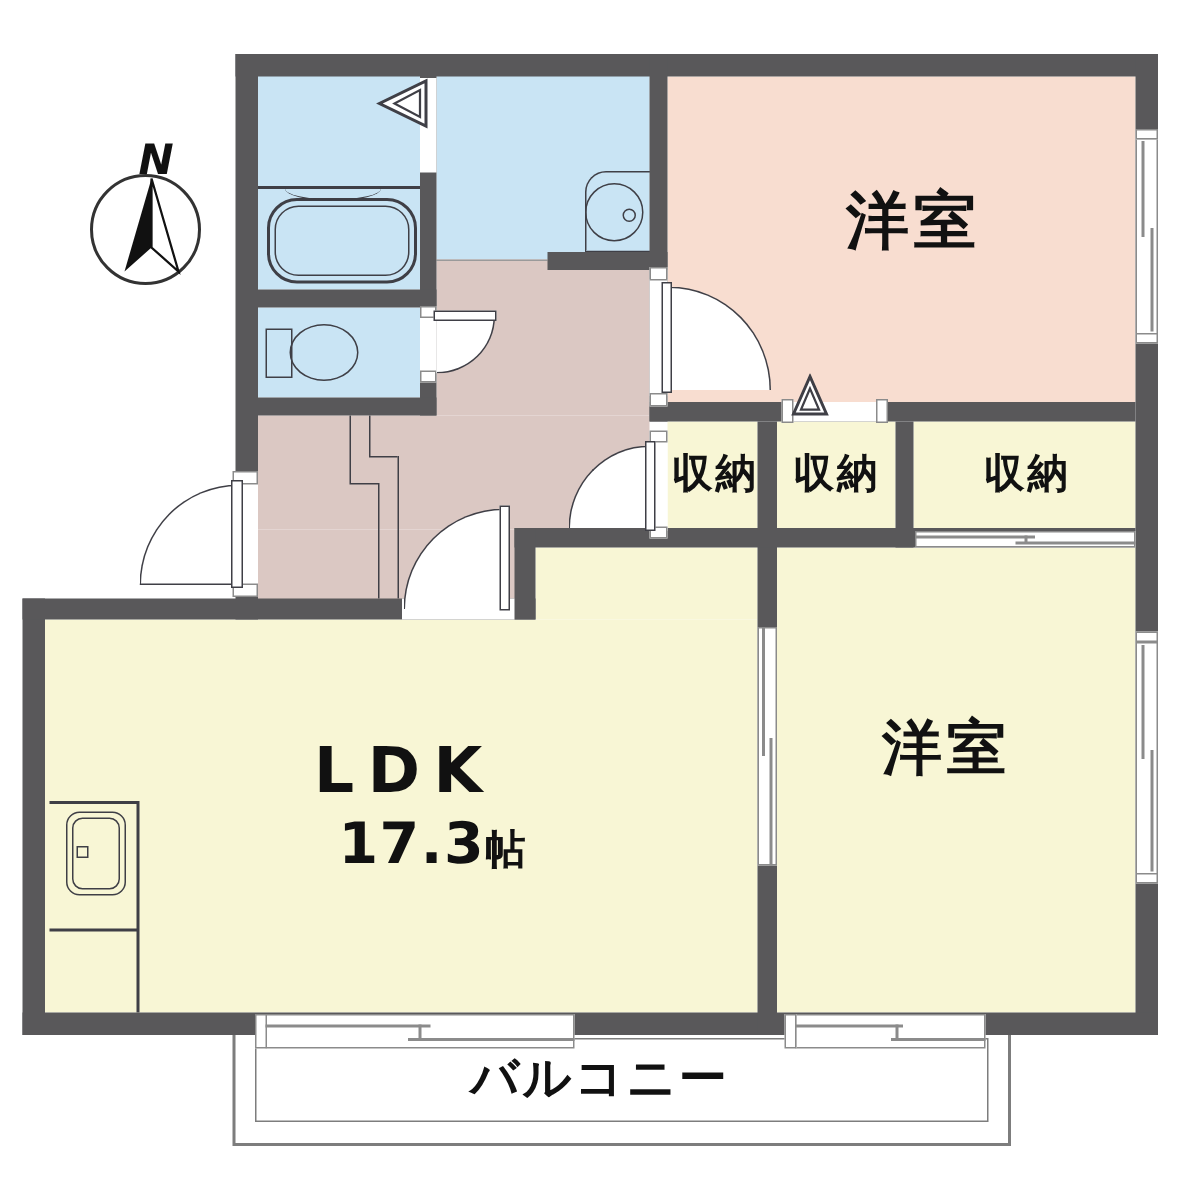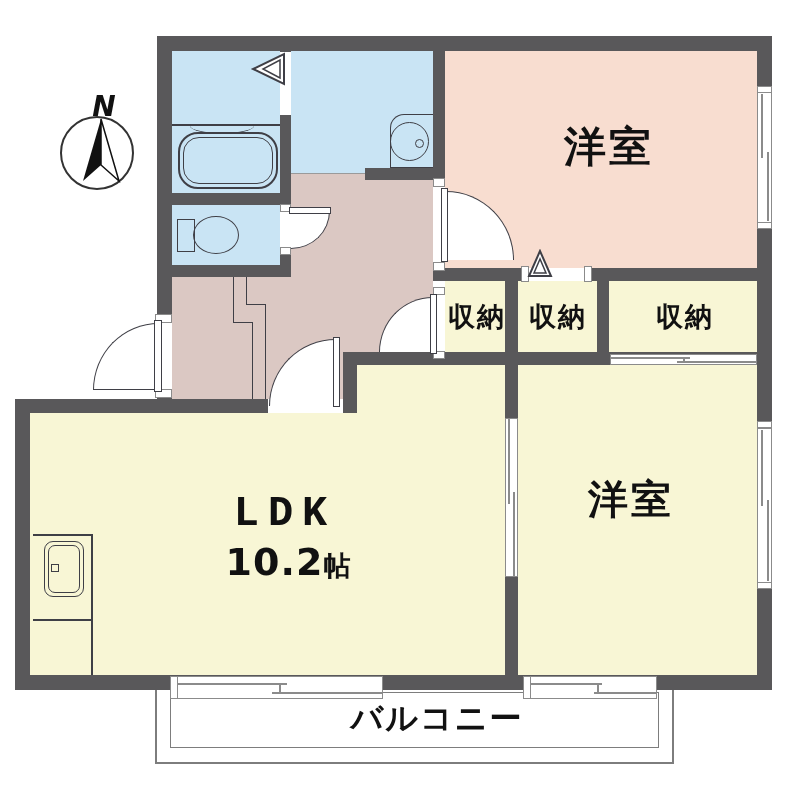--- a/index.html
+++ b/index.html
@@ -178,22 +178,22 @@
   </svg>
   <div class="lbl" style="left:104px;top:107px;font-size:28px;font-style:italic;letter-spacing:0;">N</div>
 
   <div class="lbl" style="left:609px;top:147px;font-size:42px;">洋室</div>
 
   <div class="lbl" style="left:477px;top:316px;font-size:27px;letter-spacing:2px;">収納</div>
   <div class="lbl" style="left:558px;top:316px;font-size:27px;letter-spacing:2px;">収納</div>
   <div class="lbl" style="left:685px;top:316px;font-size:27px;letter-spacing:2px;">収納</div>
 
 
-  <div class="lbl" style="left:285px;top:514px;font-size:42px;letter-spacing:9px;font-family:Liberation Mono, monospace;">LDK</div>
+  <div class="lbl" style="left:270px;top:514px;font-size:42px;letter-spacing:9px;">LDK</div>
   <div class="lbl" style="left:288px;top:562px;font-size:38px;letter-spacing:1px;">
-    <span>10.2</span><span class="unit">帖</span>
+    <span>17.3</span><span class="unit">帖</span>
   </div>
 
   <div class="lbl" style="left:631px;top:499px;font-size:40px;">洋室</div>
 
-  <div class="lbl" style="left:400px;top:718px;font-size:32px;letter-spacing:2px;margin-left:37px;">バルコニー</div>
+  <div class="lbl" style="left:400px;top:718px;font-size:32px;letter-spacing:2px;">バルコニー</div>
 
 </div>
 
 </body></html>

